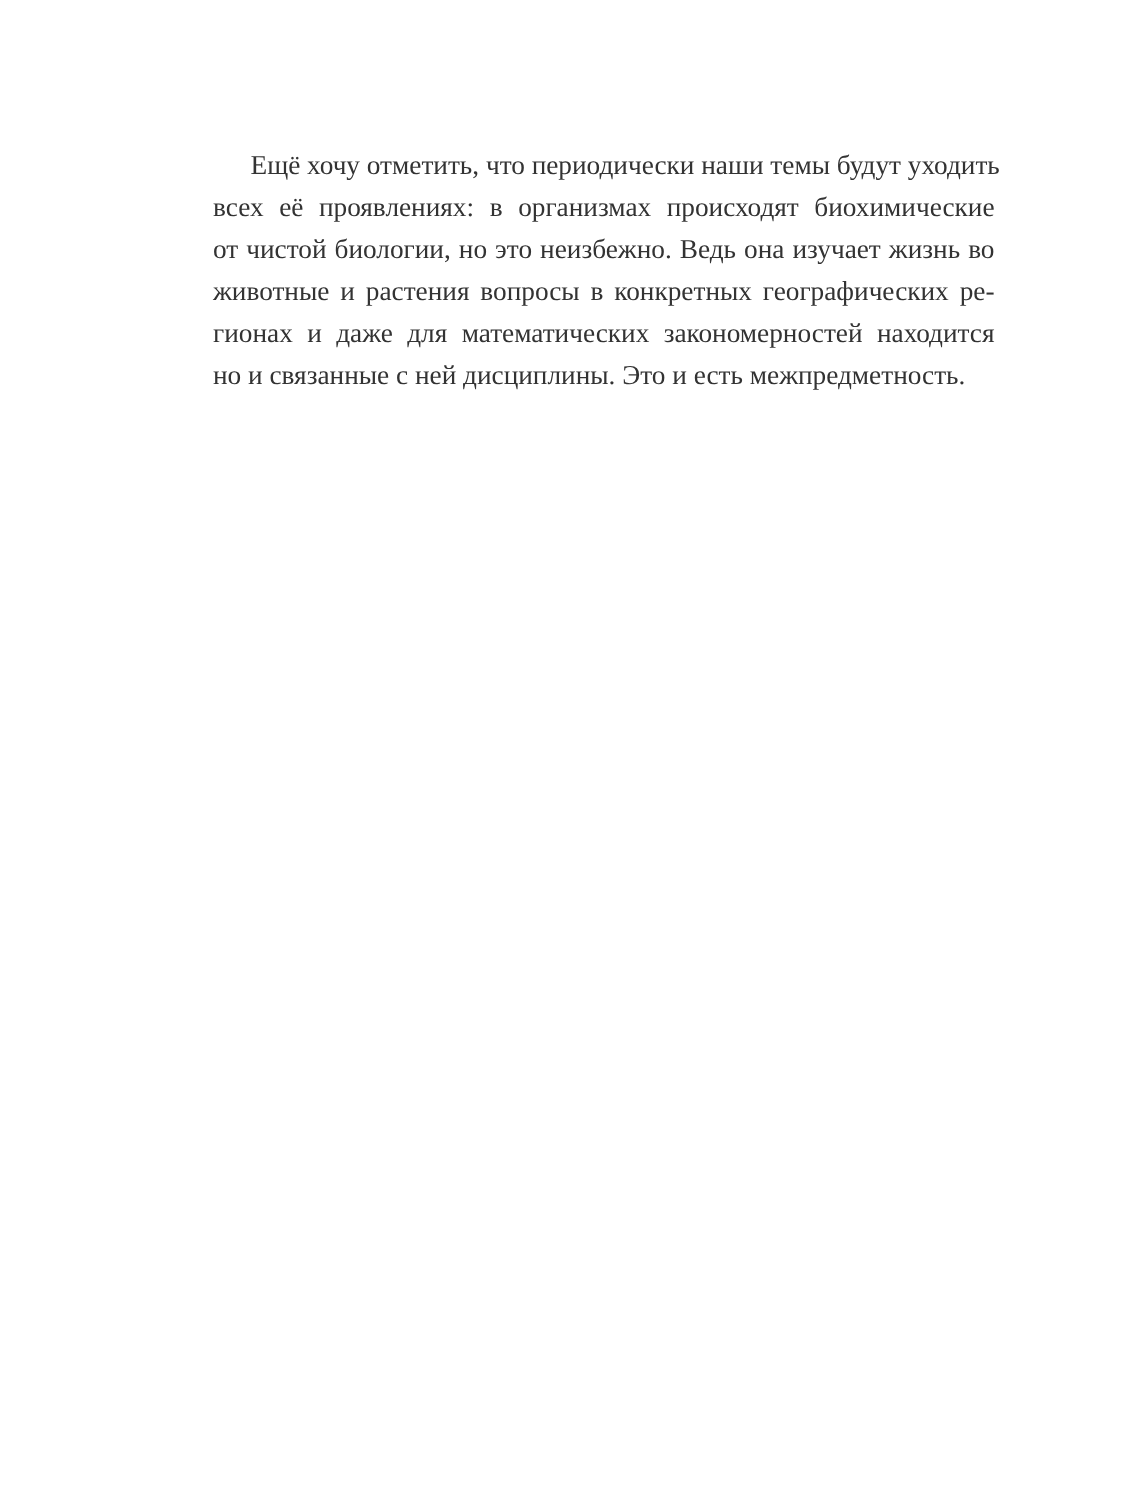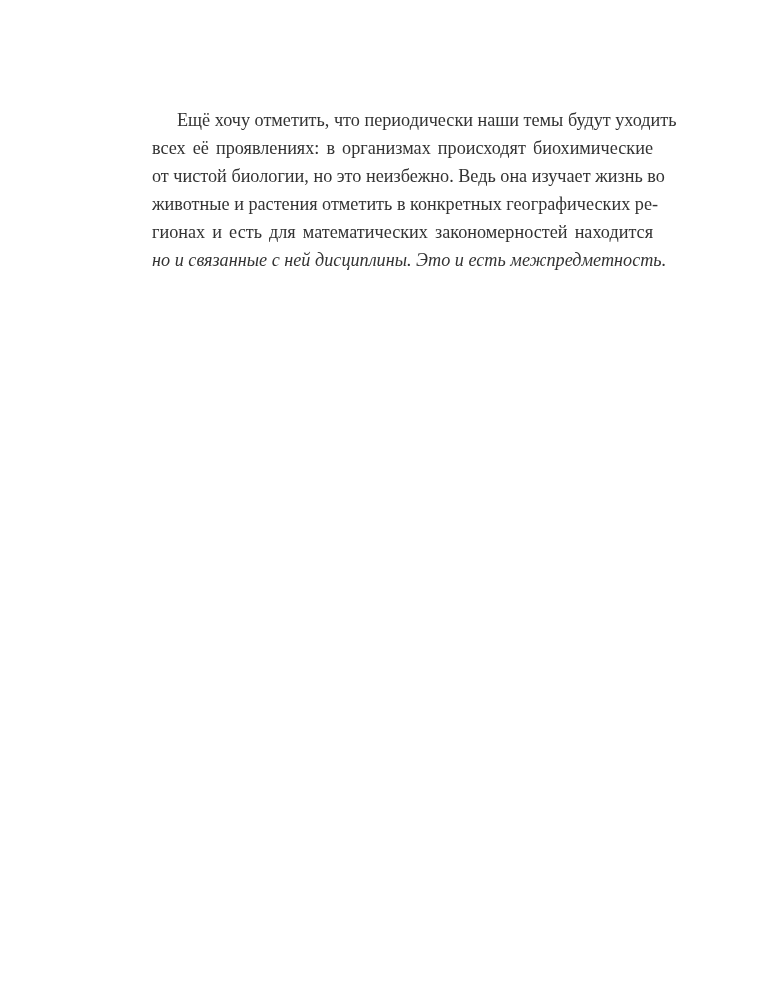--- a/index.html
+++ b/index.html
@@ -17,45 +17,44 @@
       position: absolute;
       left: 117px;
       top: 96px;
       width: 546px;
       font-family: "Liberation Serif", "DejaVu Serif", serif;
       font-size: 18.2px;
       line-height: 28px;
       color: #333333;
     }
     .para {
-      margin: 10px;
+      margin: 0;
       text-indent: 25px;
       text-align: justify;
       hyphens: manual;
     }
     .line {
       display: block;
       text-align: justify;
       text-align-last: justify;
       white-space: nowrap;
       height: 28px;
     }
     .line.first {
       padding-left: 25px;
     }
     .line.last {
       text-align-last: left;
-      font-style: italic;
     }
   </style>
 </head>
 <body>
 
 <div class="page">
   <div class="para">
     <span class="line first">Ещё хочу отметить, что периодически наши темы будут уходить</span>
     <span class="line">всех её проявлениях: в организмах происходят биохимические</span>
     <span class="line">от чистой биологии, но это неизбежно. Ведь она изучает жизнь во</span>
-    <span class="line">животные и растения отметить в конкретных географических ре-</span>
-    <span class="line">гионах и есть для математических закономерностей находится</span>
+    <span class="line">животные и растения вопросы в конкретных географических ре-</span>
+    <span class="line">гионах и даже для математических закономерностей находится</span>
     <span class="line last">но и связанные с ней дисциплины. Это и есть межпредметность.</span>
   </div>
 </div>
 
 </body></html>

